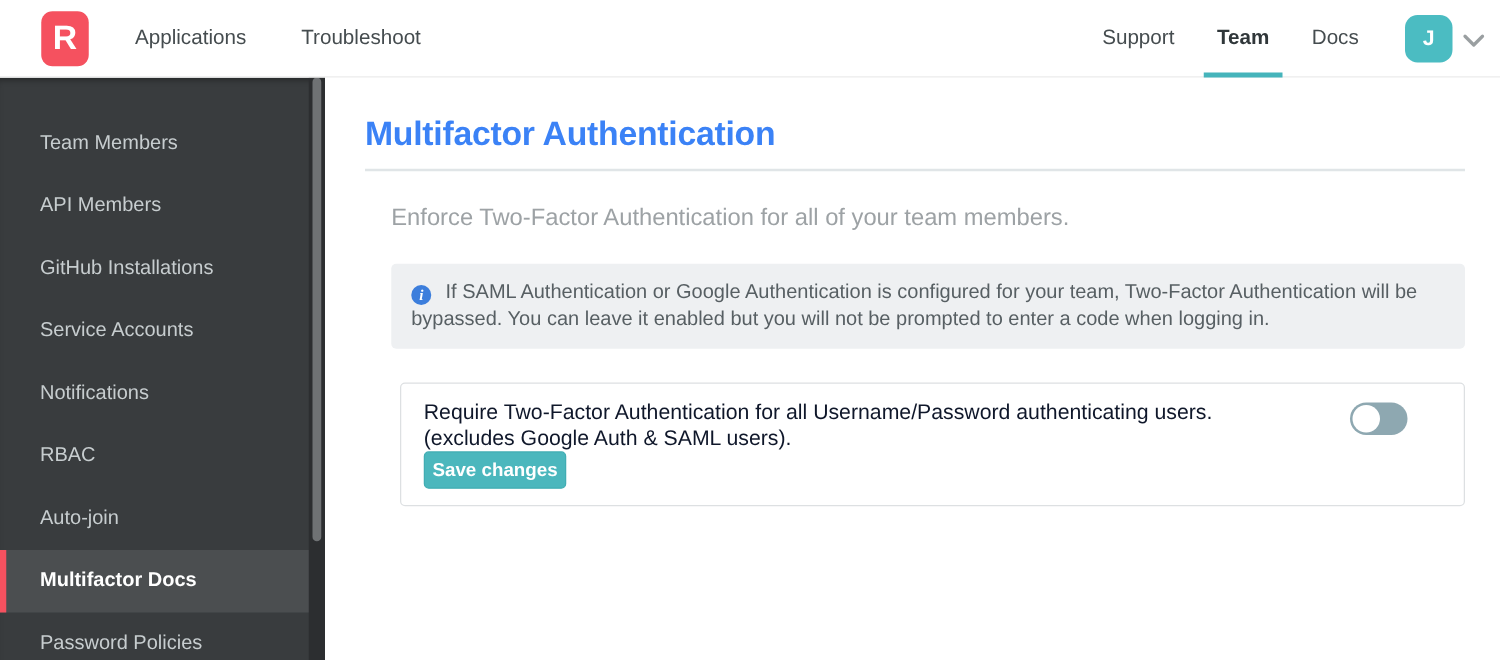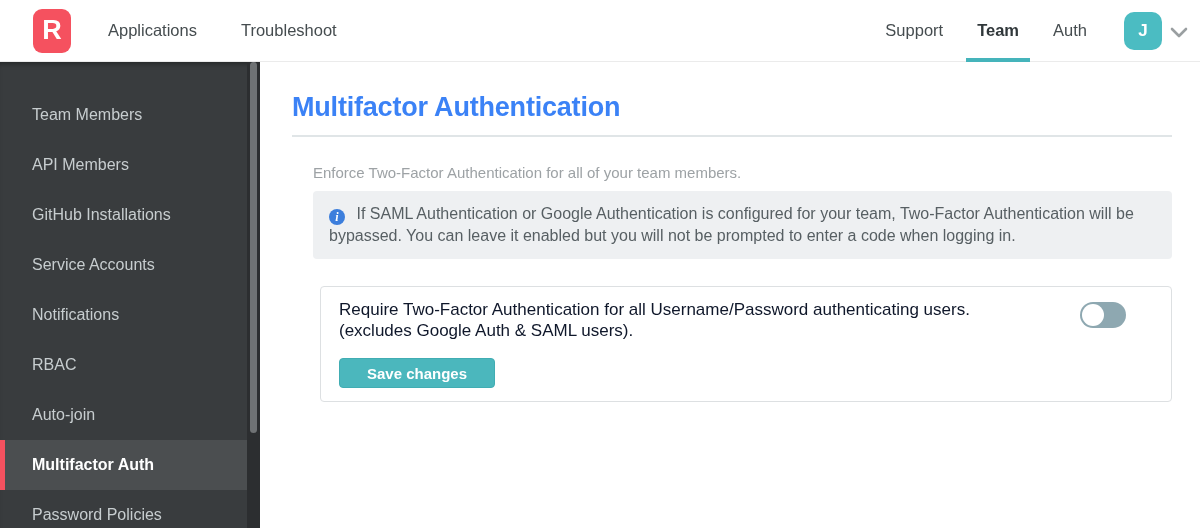--- a/index.html
+++ b/index.html
@@ -130,25 +130,25 @@
     color: #3b82f6;
     letter-spacing: -0.2px;
   }
   .divider {
     margin-top: 13px;
     border-bottom: 2px solid #E0E5E7;
   }
   .settings-section { padding-left: 21px; }
   .description {
     margin-top: 27px;
-    font-size: 15px;
+    font-size: 19px;
     color: #9DA2A5;
   }
   .info-alert {
-    margin-top: 10px;
+    margin-top: 25px;
     background: #EEF0F2;
     border-radius: 4px;
     padding: 12px 16px;
     font-size: 16px;
     line-height: 22px;
     color: #575F63;
   }
   .info-icon {
     display: inline-flex;
     align-items: center; justify-content: center;
@@ -190,23 +190,22 @@
     cursor: pointer;
   }
   .toggle-knob {
     position: absolute;
     top: 2px; left: 2px;
     width: 22px; height: 22px;
     border-radius: 50%;
     background: #ffffff;
   }
   .save-btn {
-    margin-top: 17px;
     height: 30px;
-    padding: 0 27px;
+    padding: 0 6px;
     border: 1px solid #41ADB3;
     border-radius: 4px;
     background: #4BB7BD;
     color: #ffffff;
     font-family: "Liberation Sans", "DejaVu Sans", sans-serif;
     font-size: 15px;
     font-weight: bold;
     cursor: pointer;
   }
 </style>
@@ -221,21 +220,21 @@
     <span class="nav-item">Applications</span>
     <span class="nav-item">Troubleshoot</span>
   </nav>
   <div class="nav-spacer"></div>
   <nav class="nav-right">
     <span class="nav-item">Support</span>
     <span class="nav-item active">
       <span>Team</span>
       <span class="active-underline"></span>
     </span>
-    <span class="nav-item">Auth</span>
+    <span class="nav-item">Docs</span>
     <div class="avatar">
       <span>J</span>
     </div>
     <span class="chevron">
       <svg width="18" height="12" viewBox="0 0 18 12">
           <polyline points="2,2 9,9 16,2" fill="none" stroke="#9a9fa1" stroke-width="2.6" stroke-linecap="round" stroke-linejoin="round"></polyline>
         </svg>
     </span>
   </nav>
 </header>
@@ -243,21 +242,21 @@
 <div class="page">
 
   <aside class="sidebar">
     <div class="side-item">Team Members</div>
     <div class="side-item">API Members</div>
     <div class="side-item">GitHub Installations</div>
     <div class="side-item">Service Accounts</div>
     <div class="side-item">Notifications</div>
     <div class="side-item">RBAC</div>
     <div class="side-item">Auto-join</div>
-    <div class="side-item active">Multifactor Auth</div>
+    <div class="side-item active">Multifactor Docs</div>
     <div class="side-item">Password Policies</div>
     <div class="sb-track">
       <div class="sb-thumb"></div>
     </div>
   </aside>
 
   <main class="main">
     <h1 class="page-title">Multifactor Authentication</h1>
     <div class="divider"></div>
 

